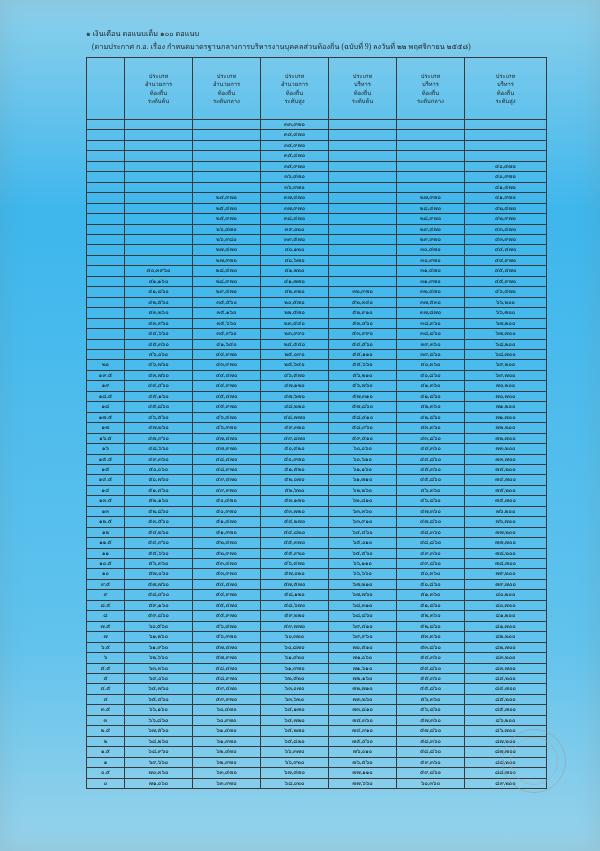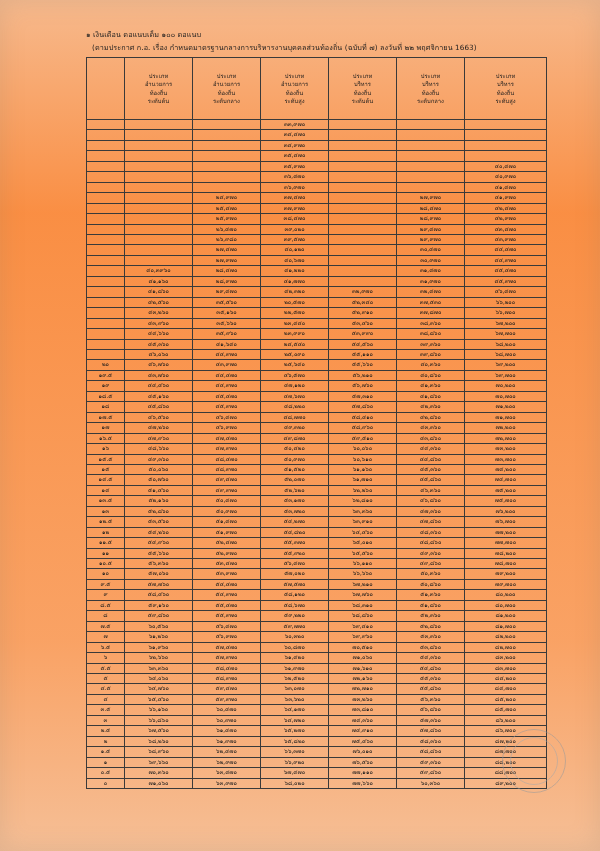--- a/index.html
+++ b/index.html
@@ -11,21 +11,22 @@
     width: 600px;
     height: 851px;
     font-family: "DejaVu Sans", "Liberation Sans", sans-serif;
     color: #262626;
     position: relative;
     overflow: hidden;
   }
   .page {
     position: absolute;
     inset: 0;
-    background: #f97316;
+    background: #0ea5e9;
+    font-family: Liberation Serif, serif;
   }
   
   .paper-tint {
     position: absolute;
     inset: 0;
     background:
       linear-gradient(180deg, rgba(245,243,238,0.55), rgba(252,252,250,0.2) 25%, rgba(250,249,245,0.35) 75%, rgba(243,241,235,0.6));
     pointer-events: none;
   }
   .head {
@@ -119,21 +120,21 @@
   }
 </style>
 </head>
 <body>
 
 <div class="page">
   <div class="paper-tint"></div>
 
   <div class="head">
     <div class="head-line">๑ เงินเดือน  ตอแนบเต็ม ๑๐๐ ตอแนบ</div>
-    <div class="head-line indent">(ตามประกาศ ก.อ. เรื่อง กำหนดมาตรฐานกลางการบริหารงานบุคคลส่วนท้องถิ่น (ฉบับที่ ๗) ลงวันที่ ๒๒ พฤศจิกายน 1663)</div>
+    <div class="head-line indent">(ตามประกาศ ก.อ. เรื่อง กำหนดมาตรฐานกลางการบริหารงานบุคคลส่วนท้องถิ่น (ฉบับที่ 9) ลงวันที่ ๒๒ พฤศจิกายน ๒๕๕๘)</div>
   </div>
 
   <div class="table-wrap">
     <table class="grid">
       <colgroup>
         <col class="c0">
           <col class="c1">
           <col class="c2">
           <col class="c3">
           <col class="c4">

